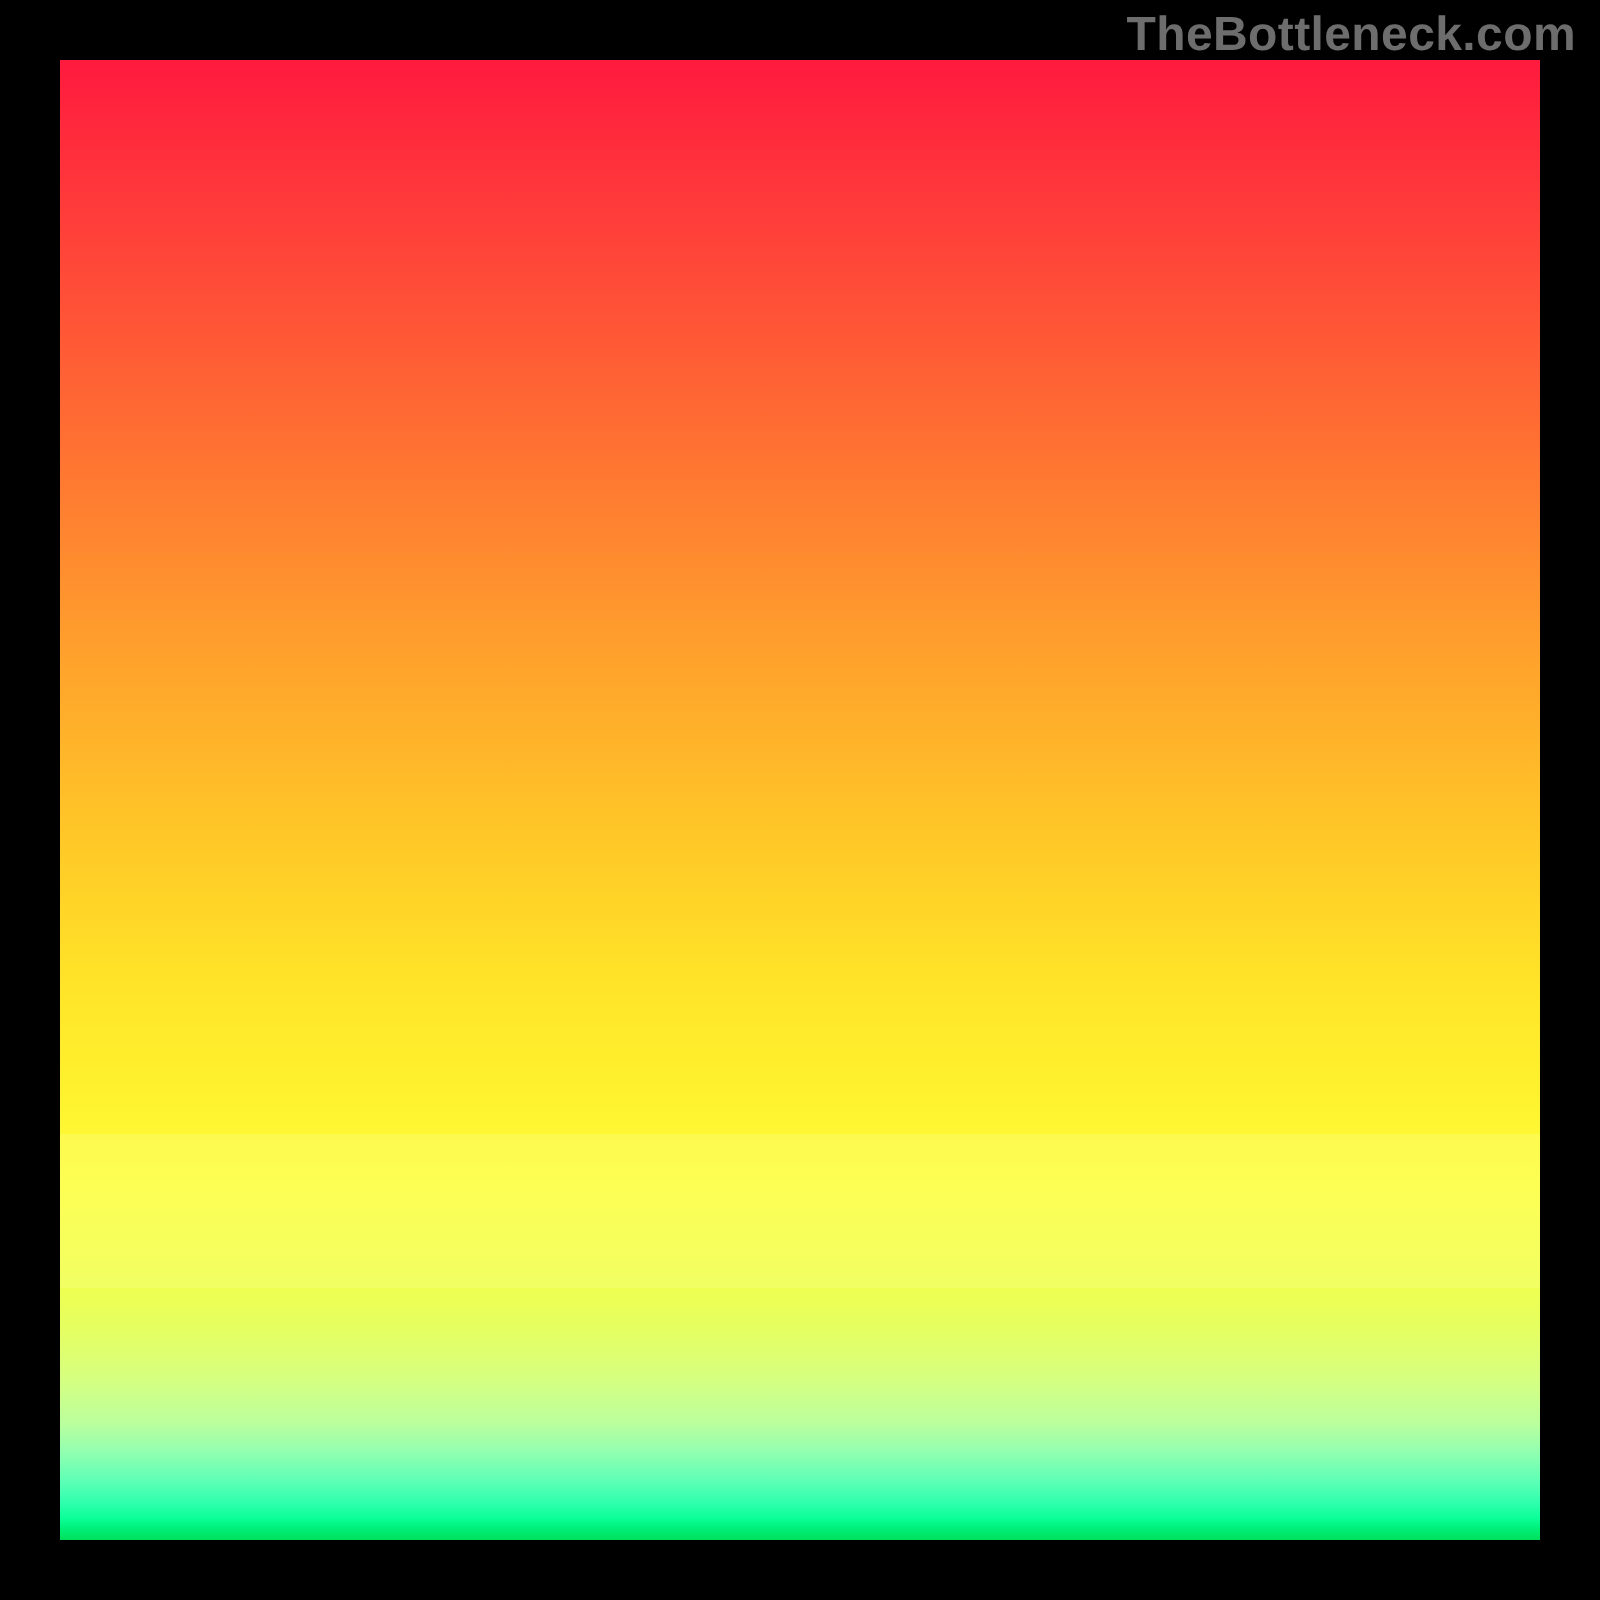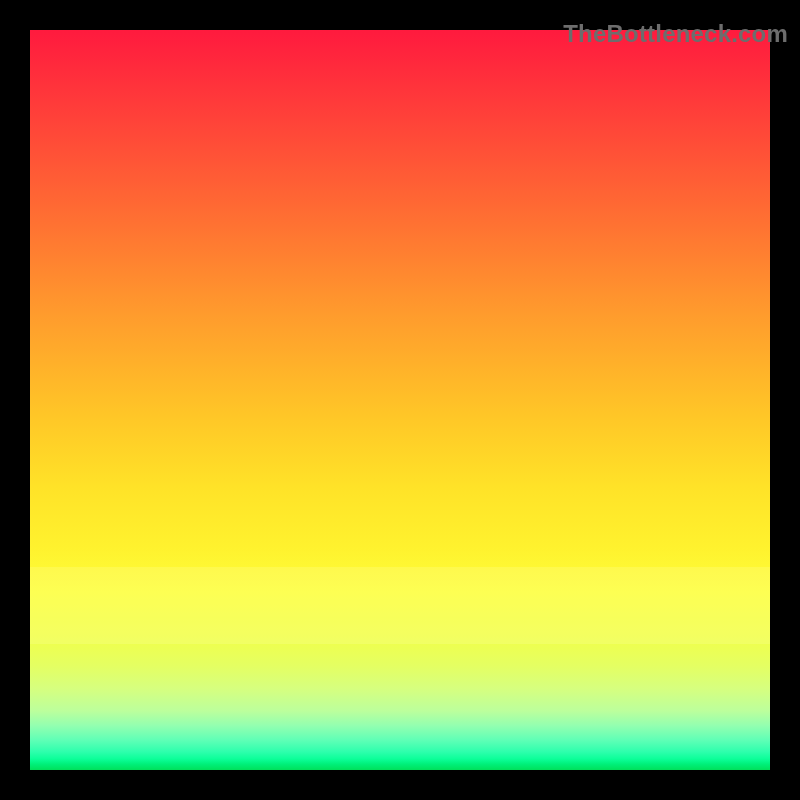--- a/index.html
+++ b/index.html
@@ -49,21 +49,21 @@
     );
   }
   .highlight-band {
     position: absolute;
     left: 0;
     right: 0;
     background: rgba(255,255,200,0.18);
   }
   .watermark {
     position: absolute;
-    top: 20px;
+    top: 4px;
     right: 12px;
     font-family: Arial, Helvetica, sans-serif;
     font-size: 24px;
     font-weight: 600;
     color: #6d6d6d;
     letter-spacing: 0.2px;
     user-select: none;
   }
   svg { display: block; }
 </style>

